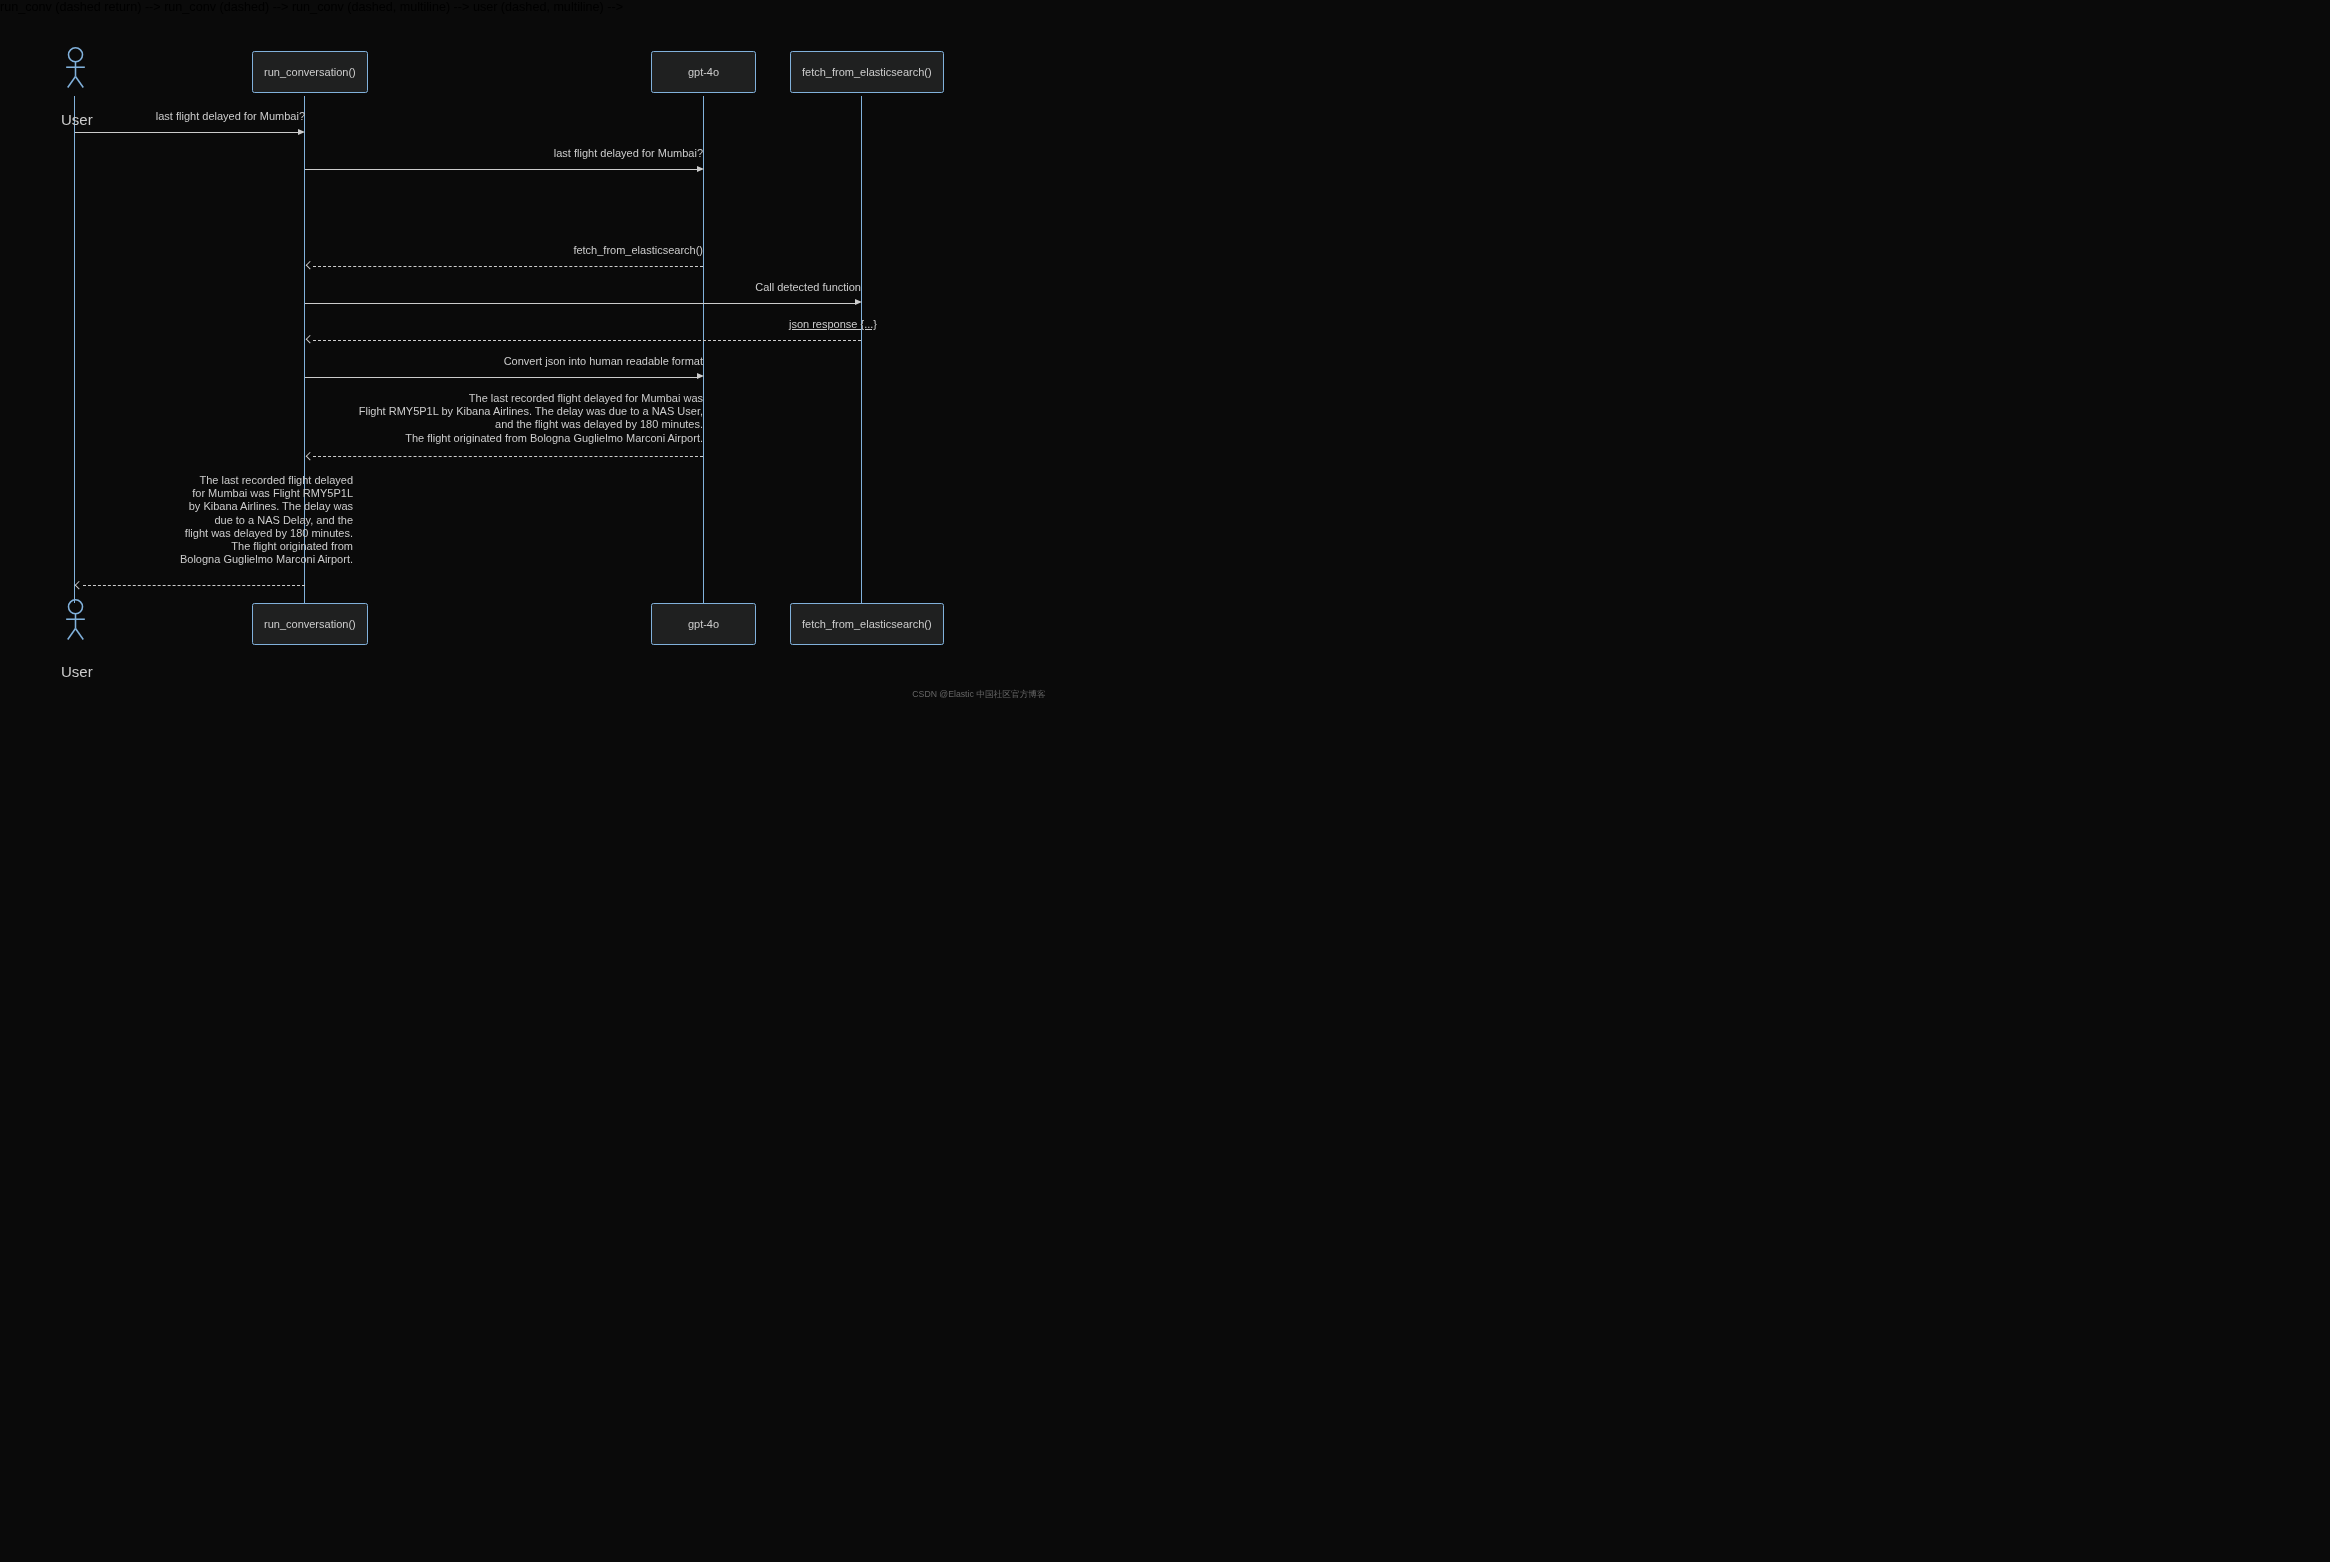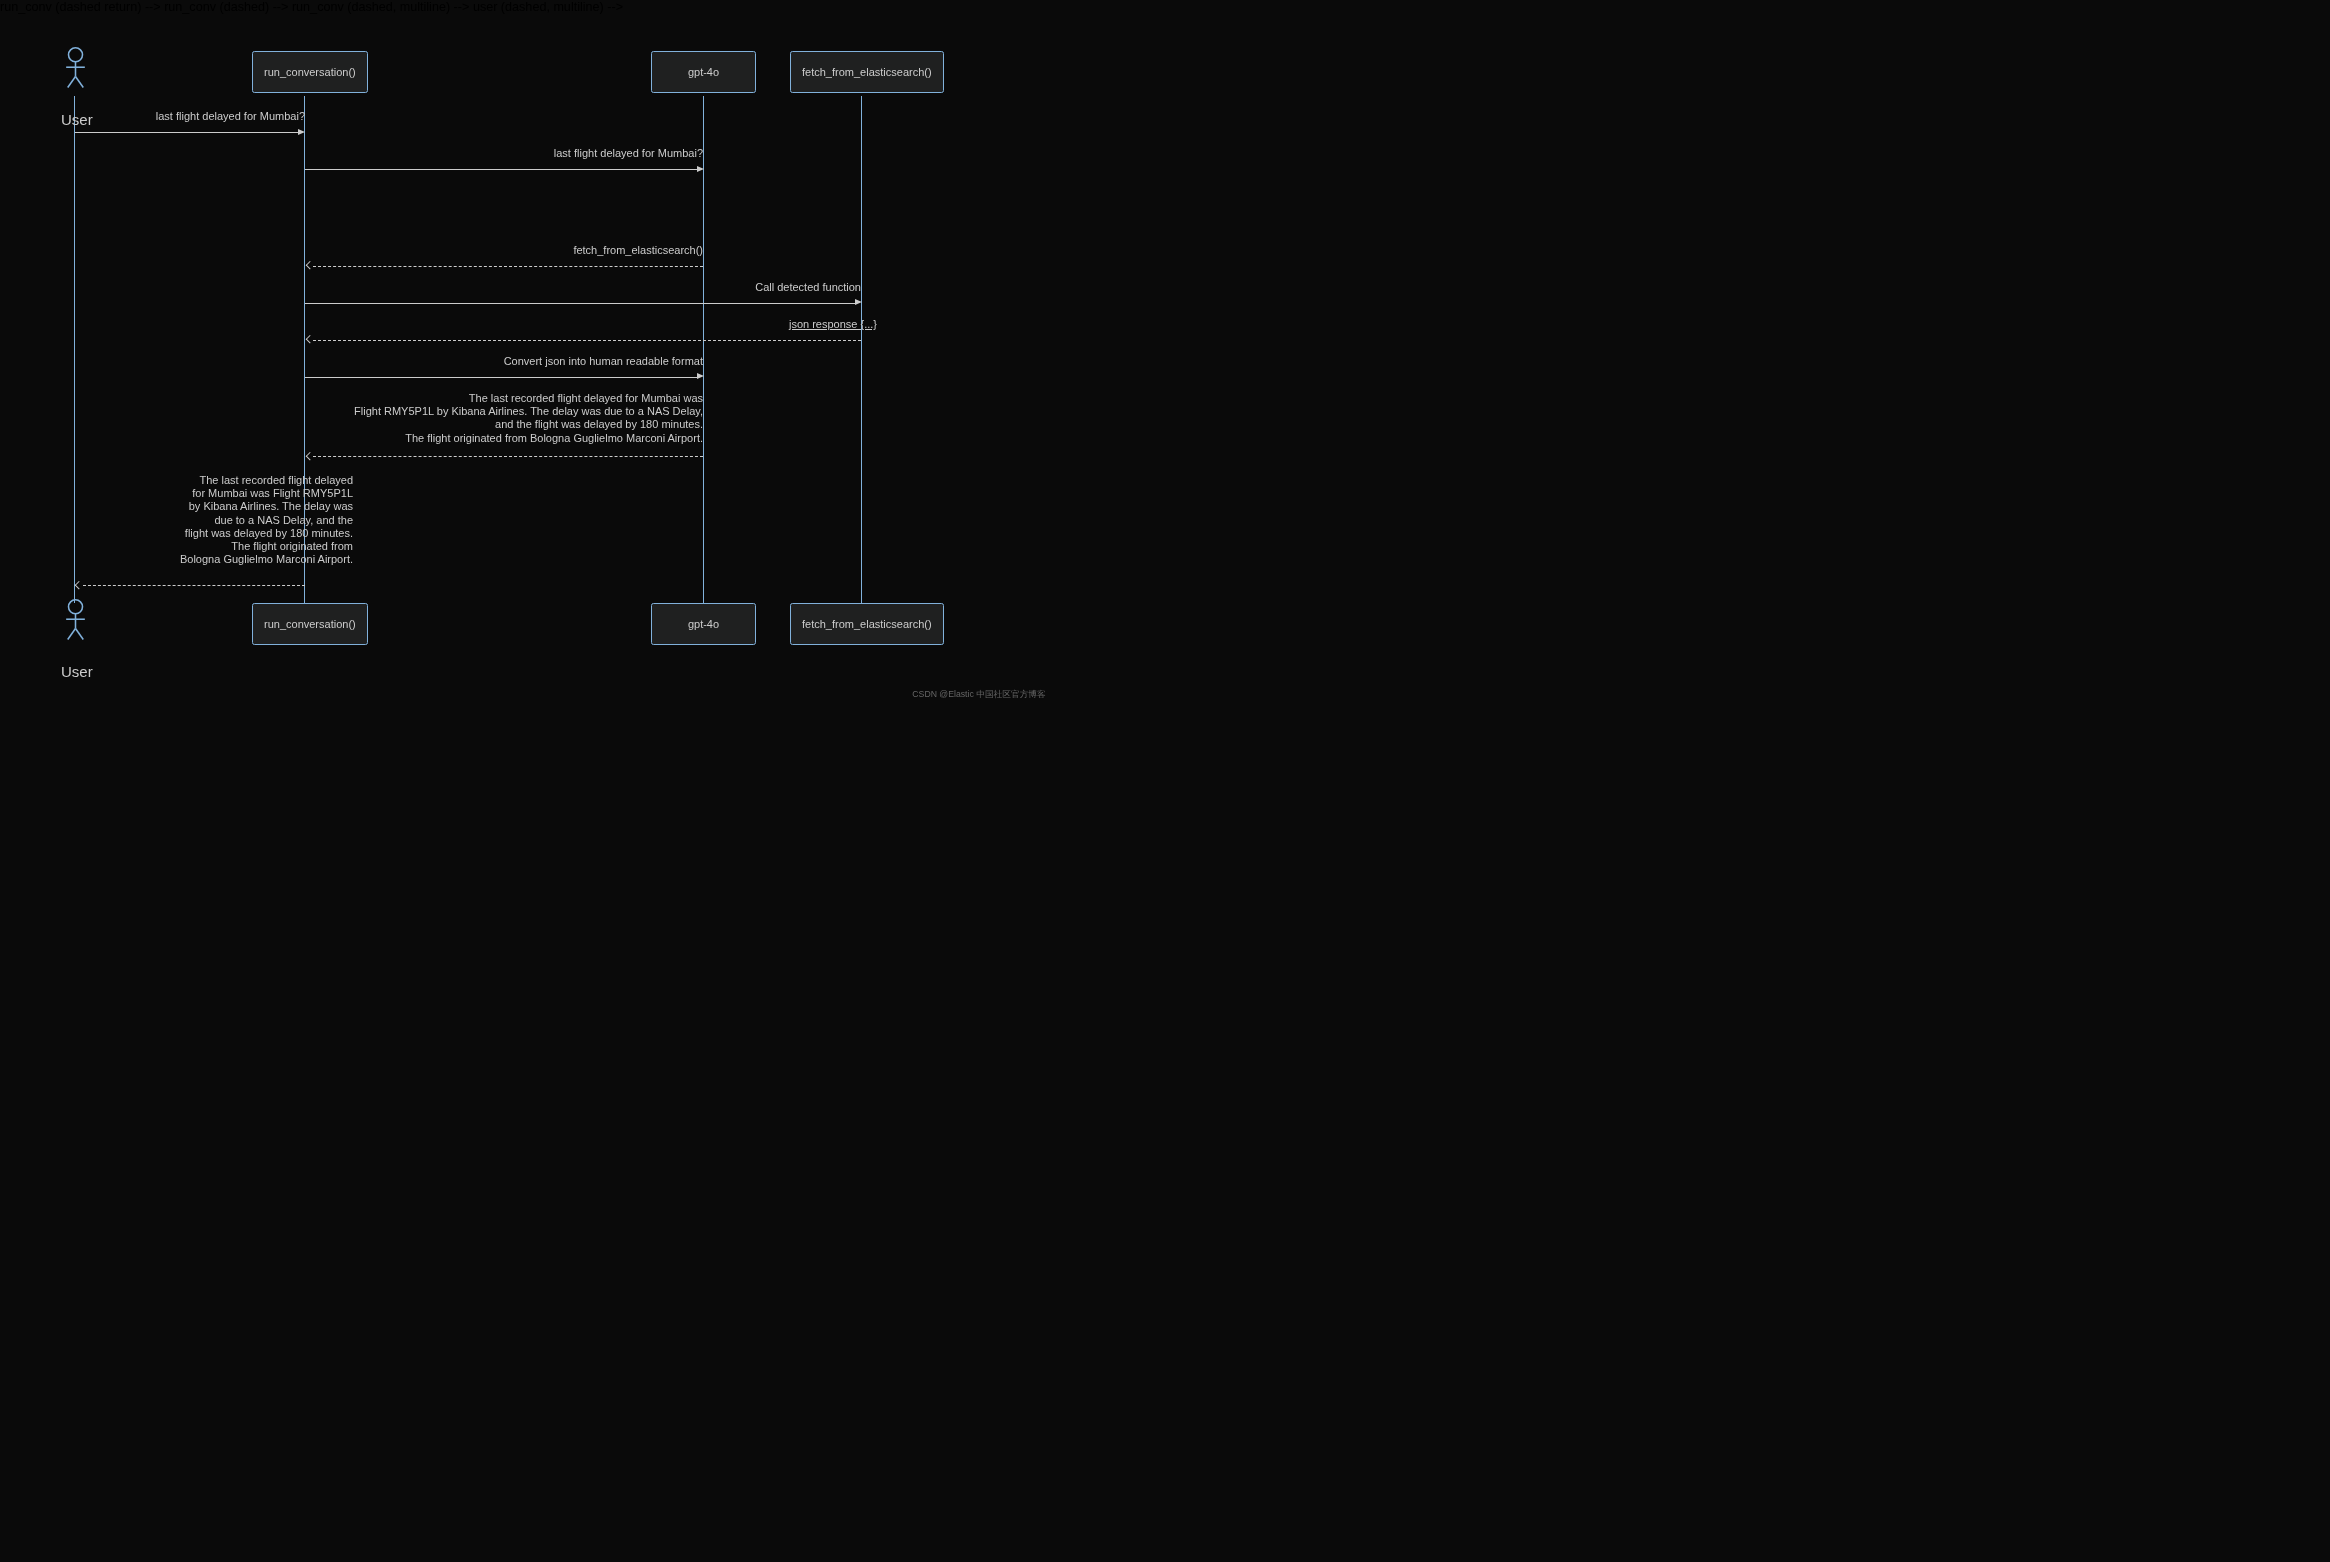--- a/index.html
+++ b/index.html
@@ -186,21 +186,21 @@
   <div class="arrowhead open-left" style="left:307px; top:336px;"></div>
 
   
   <div class="msg-text" style="left:304px; width:399px; top:355px;">Convert json into human readable format</div>
   <div class="arrow" style="left:305px; width:393px; top:377px;"></div>
   <div class="arrowhead right" style="left:697px; top:373px;"></div>
 
    run_conv (dashed, multiline) --&gt;
   <div class="msg-text" style="left:304px; width:399px; top:392px; line-height:1.2;">
     <div>The last recorded flight delayed for Mumbai was</div>
-    <div>Flight RMY5P1L by Kibana Airlines. The delay was due to a NAS Delay,</div>
+    <div>Flight RMY5P1L by Kibana Airlines. The delay was due to a NAS User,</div>
     <div>and the flight was delayed by 180 minutes.</div>
     <div>The flight originated from Bologna Guglielmo Marconi Airport.</div>
   </div>
   <div class="arrow dashed" style="left:313px; width:390px; top:456px;"></div>
   <div class="arrowhead open-left" style="left:307px; top:453px;"></div>
 
    user (dashed, multiline) --&gt;
   <div class="msg-text" style="left:74px; width:279px; top:474px; line-height:1.2;">
     <div>The last recorded flight delayed</div>
     <div>for Mumbai was Flight RMY5P1L</div>

